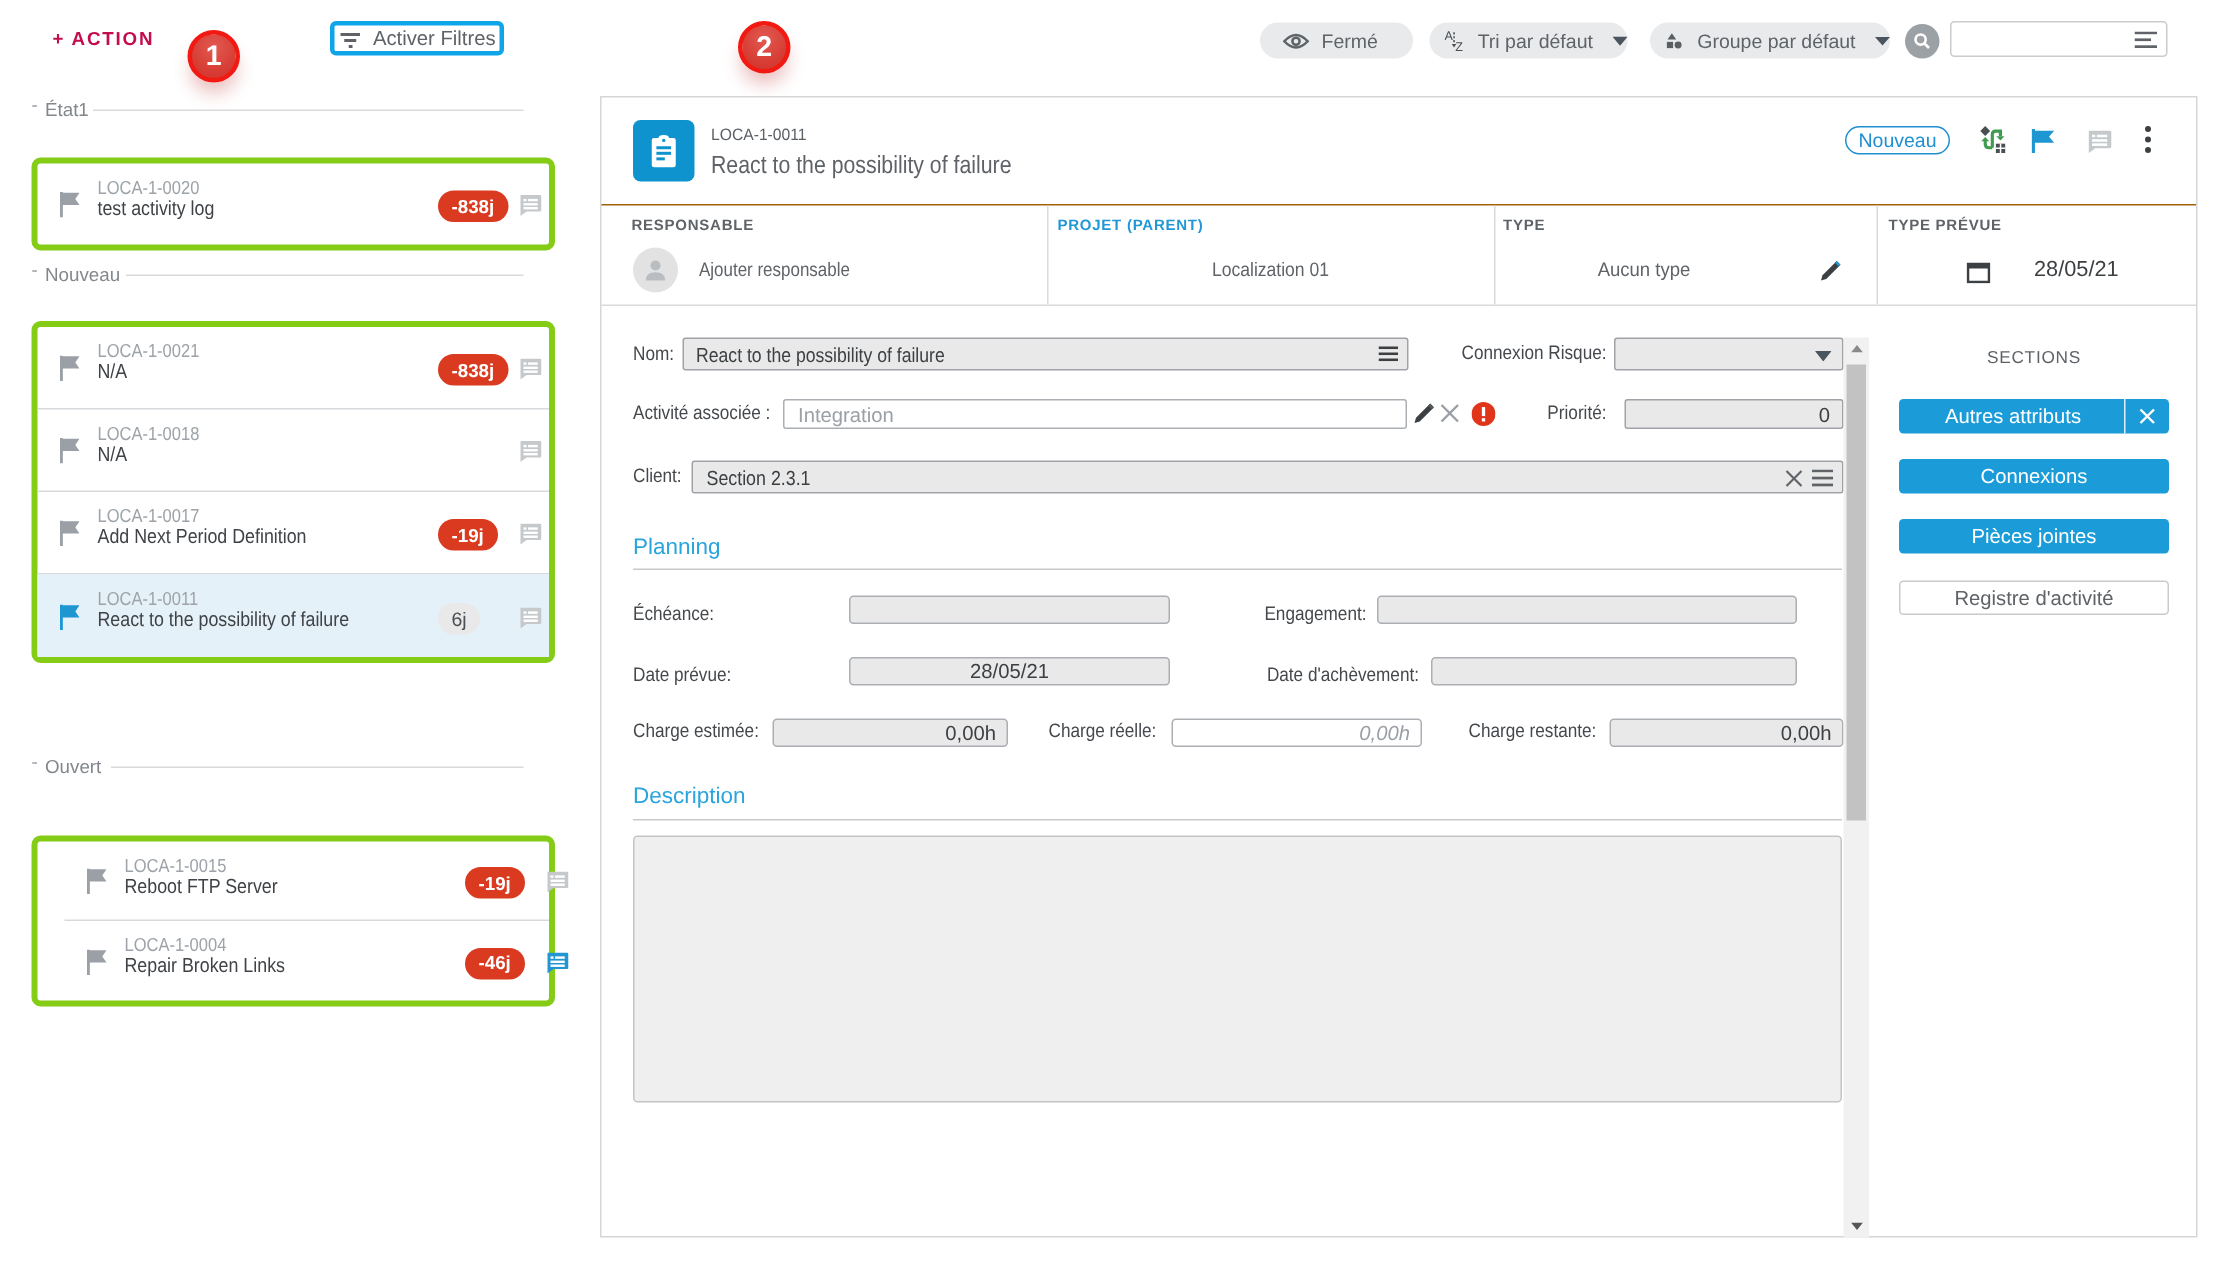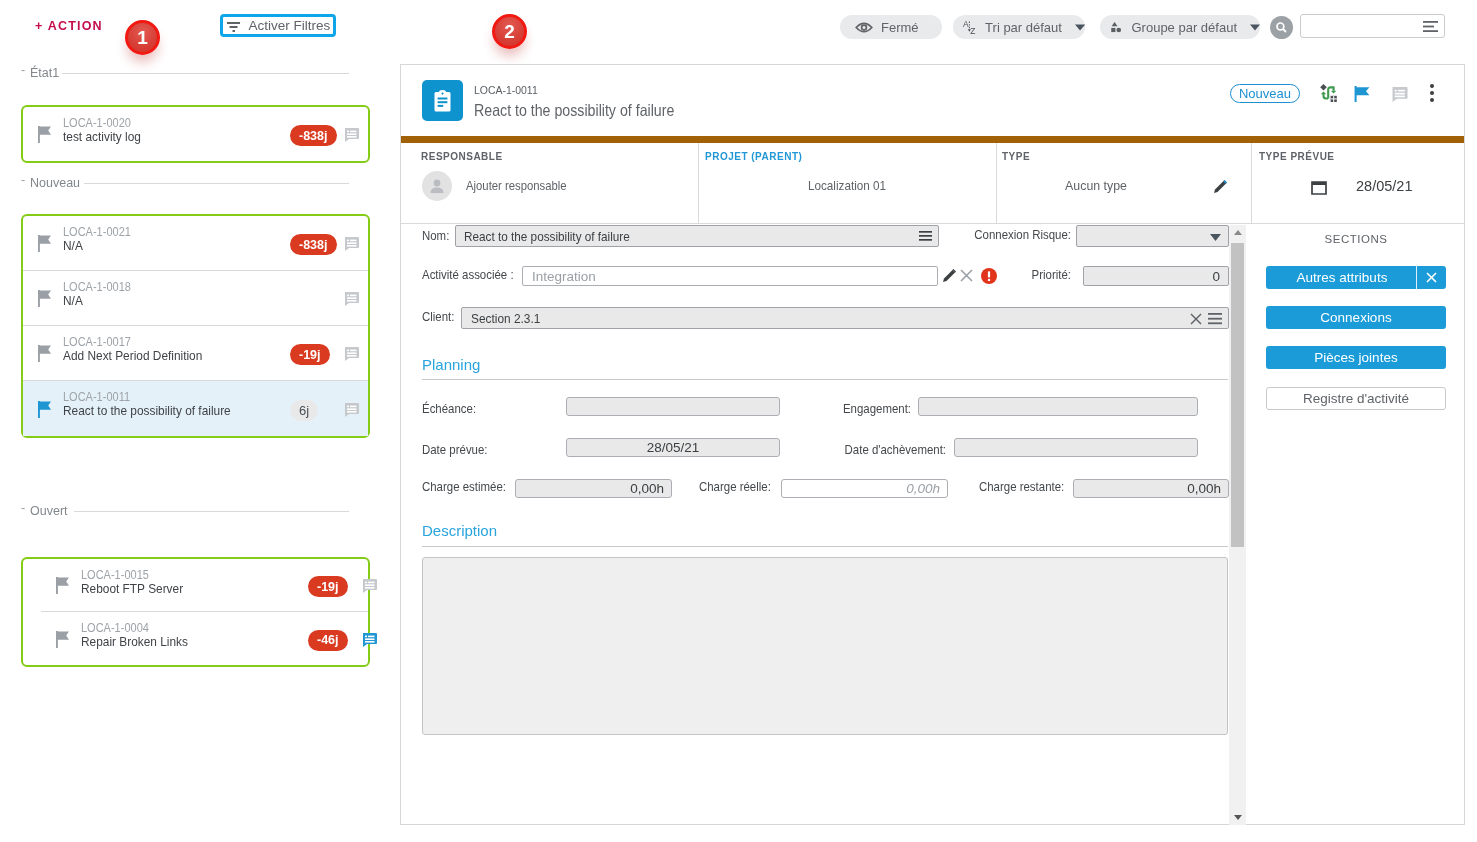--- a/index.html
+++ b/index.html
@@ -16,21 +16,21 @@
 #btn-filtres { left:220px; top:14px; width:116px; height:23px; border:3px solid #0ea5e9; border-radius:4px;
   display:flex; align-items:center; justify-content:center; gap:7px; font-size:13.5px; color:#5f6368; background:#fff; }
 
 
 .ghead { position:absolute; left:21px; width:349px; height:14px; font-size:12.5px; color:#82878c; }
 .ghead .dash { position:absolute; left:0; top:-3px; color:#9aa0a6; }
 .ghead .glabel { position:absolute; left:9px; top:0; white-space:nowrap; }
 .ghead .gline { position:absolute; right:21px; top:7px; height:1px; background:#d9d9d9; }
 
 
-.cardgrp { position:absolute; left:21px; width:349px; border:2px solid #84cc16; border-radius:6px; background:#fff; }
+.cardgrp { position:absolute; left:21px; width:349px; border:4px solid #84cc16; border-radius:6px; background:#fff; }
 .card { position:relative; height:54px; border-bottom:1px solid #d7dadd; }
 .card:last-child { border-bottom:none; }
 .card.sel { background:#e5f1f8; }
 .card .flag { position:absolute; left:15px; top:50%; margin-top:-8px; }
 .card .code { position:absolute; left:40px; top:9px; font-size:12.5px; color:#9da3a8; transform:scaleX(0.88); transform-origin:0 50%; white-space:nowrap; }
 .card .name { position:absolute; left:40px; top:22px; font-size:13.5px; color:#3f4347; transform:scaleX(0.88); transform-origin:0 50%; white-space:nowrap; }
 .badge { position:absolute; top:50%; margin-top:-9px; height:21px; border-radius:10.5px;
   background:#d93a20; color:#fff; font-size:12.5px; font-weight:bold; display:flex; align-items:center; justify-content:center; padding:0 9px;margin-left:12px; }
 .badge.graybdg { background:#e9e9ea; color:#4a5055; font-weight:normal; font-size:13px; }
 .card .chat { position:absolute; left:321px; top:50%; margin-top:-6px; }
@@ -41,21 +41,21 @@
 #srchinput { left:1300px; top:14px; width:145px; height:24px; border:1px solid #c9cbcd; border-radius:3px; background:#fff; }
 
 
 #panel { left:400px; top:64px; width:1065px; height:761px; border:1px solid #d6d6d6; background:#fff; }
 #hicon { left:21px; top:15px; width:41px; height:41px; background:#0e93ce; border-radius:5px; display:flex; align-items:center; justify-content:center; }
 #hcode { left:73px; top:19px; font-size:11px; color:#5a6065; transform:scaleX(0.95); transform-origin:0 50%; }
 #htitle { left:73px; top:36px; font-size:16.5px; color:#5f6368; transform:scaleX(0.86); transform-origin:0 50%; white-space:nowrap; }
 #nouvpill { left:829px; top:19px; width:70px; height:19px; border:1px solid #1e8fd0; border-radius:10px; color:#1e8fd0; font-size:13px; display:flex; align-items:center; justify-content:center; }
 
 
-#cols { left:0; top:71px; width:1063px; height:88px; border-top:7px solid #a16207; border-bottom:1px solid #dadada; }
+#cols { left:0; top:71px; width:1063px; height:68px; border-top:1px solid #a16207; border-bottom:1px solid #dadada; }
 .colsep { position:absolute; top:0; width:1px; height:100%; background:#dadada; }
 .collabel { position:absolute; top:8px; font-size:10px; letter-spacing:0.5px; color:#5f6368; font-weight:bold; }
 .collabel.blue { color:#2198d5; }
 
 
 .flabel { position:absolute; font-size:13px; color:#44484c; white-space:nowrap; transform:scaleX(0.88); transform-origin:0 50%; }
 .flabel.sxr { transform-origin:100% 50%; }
 .inp { position:absolute; background:#e9e9ea; border:1px solid #9fa3a7; border-radius:2px; font-size:13.5px; color:#3c4043; display:flex; align-items:center; }
 .inp.white { background:#fff; border-color:#abafb3; }
 .inp.soft { border-color:#abafb3; border-radius:3px; }

